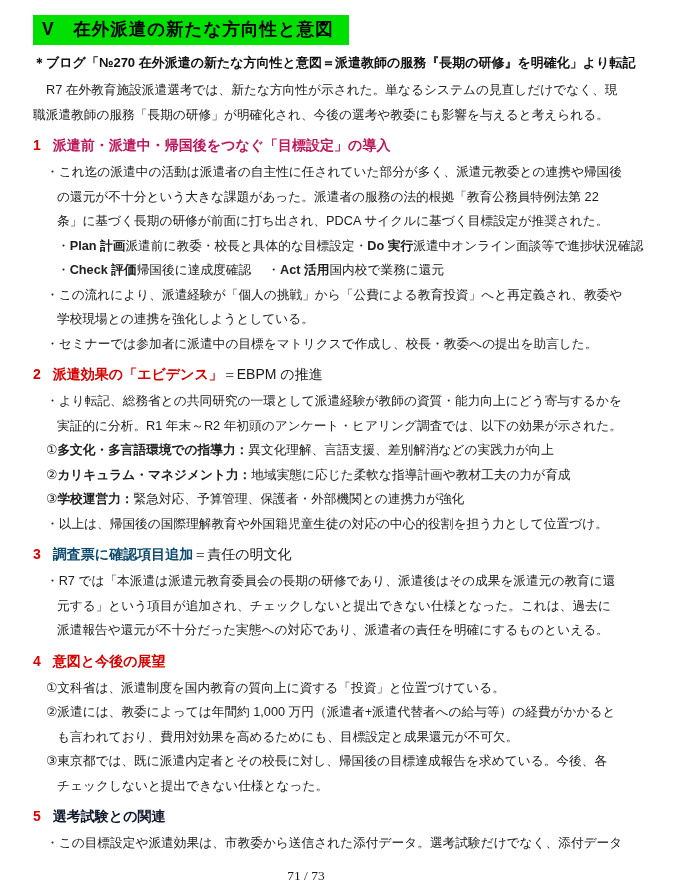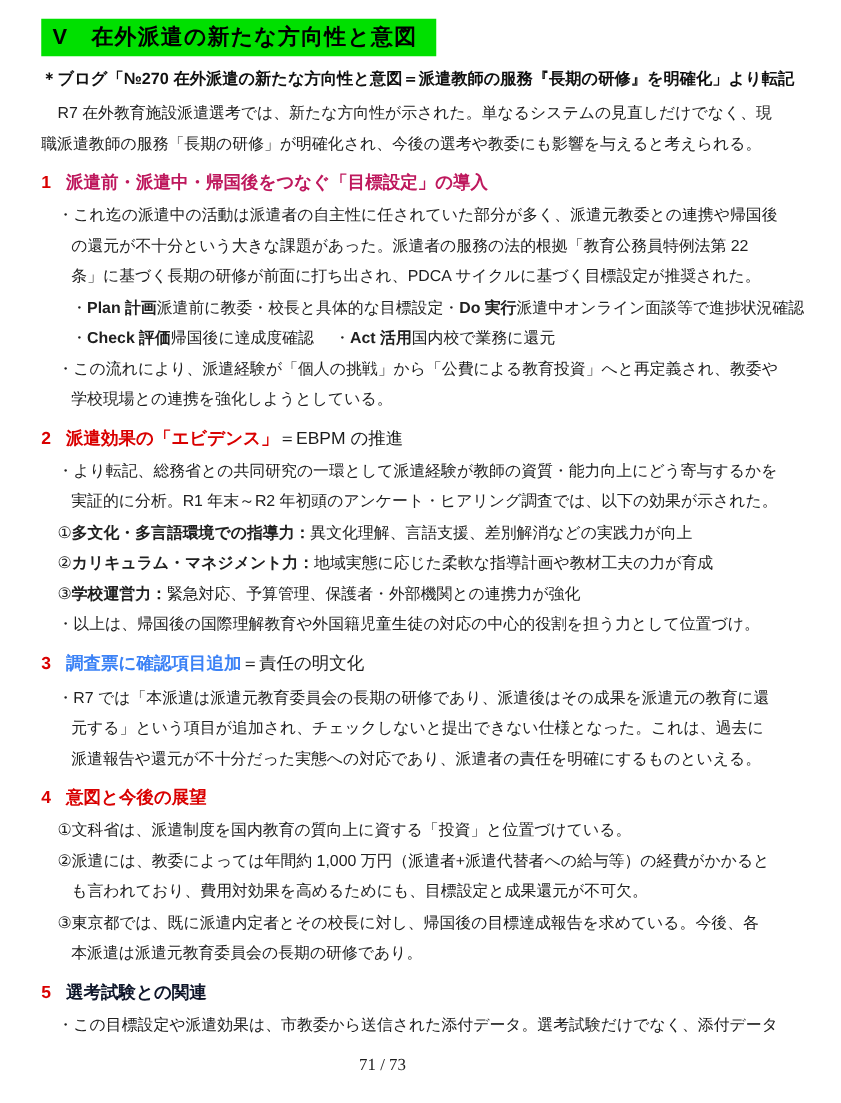--- a/index.html
+++ b/index.html
@@ -84,43 +84,44 @@
   <div id="sections">
       <div>
         <div class="sec-h"><span class="sec-num" style="color: rgb(217, 0, 0);">1</span><span style="color: #be185d;">派遣前・派遣中・帰国後をつなぐ「目標設定」の導入</span></div>
         <div class="line ind1"><span class="seg-r">・これ迄の派遣中の活動は派遣者の自主性に任されていた部分が多く、派遣元教委との連携や帰国後</span></div>
         <div class="line ind2"><span class="seg-r">の還元が不十分という大きな課題があった。派遣者の服務の法的根拠「教育公務員特例法第 22</span></div>
         <div class="line ind2"><span class="seg-r">条」に基づく長期の研修が前面に打ち出され、PDCA サイクルに基づく目標設定が推奨された。</span></div>
         <div class="line ind2"><span class="seg-r">・</span><span class="seg-b">Plan 計画</span><span class="seg-r">派遣前に教委・校長と具体的な目標設定・</span><span class="seg-b">Do 実行</span><span class="seg-r">派遣中オンライン面談等で進捗状況確認</span></div>
         <div class="line ind2"><span class="seg-r">・</span><span class="seg-b">Check 評価</span><span class="seg-r">帰国後に達成度確認　 ・</span><span class="seg-b">Act 活用</span><span class="seg-r">国内校で業務に還元</span></div>
         <div class="line ind1"><span class="seg-r">・この流れにより、派遣経験が「個人の挑戦」から「公費による教育投資」へと再定義され、教委や</span></div>
         <div class="line ind2"><span class="seg-r">学校現場との連携を強化しようとしている。</span></div>
+        <div class="line ind1"><span class="seg-r">・セミナーでは参加者に派遣中の目標をマトリクスで作成し、校長・教委への提出を助言した。</span></div>
       </div>
       <div>
         <div class="sec-h"><span class="sec-num" style="color: rgb(217, 0, 0);">2</span><span style="color: rgb(217, 0, 0);">派遣効果の「エビデンス」</span><span class="sec-suffix">＝EBPM の推進</span></div>
         <div class="line ind1"><span class="seg-r">・より転記、総務省との共同研究の一環として派遣経験が教師の資質・能力向上にどう寄与するかを</span></div>
         <div class="line ind2"><span class="seg-r">実証的に分析。R1 年末～R2 年初頭のアンケート・ヒアリング調査では、以下の効果が示された。</span></div>
         <div class="line ind1"><span class="seg-r">①</span><span class="seg-b">多文化・多言語環境での指導力：</span><span class="seg-r">異文化理解、言語支援、差別解消などの実践力が向上</span></div>
         <div class="line ind1"><span class="seg-r">②</span><span class="seg-b">カリキュラム・マネジメント力：</span><span class="seg-r">地域実態に応じた柔軟な指導計画や教材工夫の力が育成</span></div>
         <div class="line ind1"><span class="seg-r">③</span><span class="seg-b">学校運営力：</span><span class="seg-r">緊急対応、予算管理、保護者・外部機関との連携力が強化</span></div>
         <div class="line ind1"><span class="seg-r">・以上は、帰国後の国際理解教育や外国籍児童生徒の対応の中心的役割を担う力として位置づけ。</span></div>
       </div>
       <div>
-        <div class="sec-h"><span class="sec-num" style="color: rgb(217, 0, 0);">3</span><span style="color: #3b82f6; font-family: Liberation Serif, serif;">調査票に確認項目追加</span><span class="sec-suffix">＝責任の明文化</span></div>
+        <div class="sec-h"><span class="sec-num" style="color: rgb(217, 0, 0);">3</span><span style="color: #0c4a6e; font-family: Liberation Serif, serif;">調査票に確認項目追加</span><span class="sec-suffix">＝責任の明文化</span></div>
         <div class="line ind1"><span class="seg-r">・R7 では「本派遣は派遣元教育委員会の長期の研修であり、派遣後はその成果を派遣元の教育に還</span></div>
         <div class="line ind2"><span class="seg-r">元する」という項目が追加され、チェックしないと提出できない仕様となった。これは、過去に</span></div>
         <div class="line ind2"><span class="seg-r">派遣報告や還元が不十分だった実態への対応であり、派遣者の責任を明確にするものといえる。</span></div>
       </div>
       <div>
         <div class="sec-h"><span class="sec-num" style="color: rgb(217, 0, 0);">4</span><span style="color: rgb(217, 0, 0);">意図と今後の展望</span></div>
         <div class="line ind1"><span class="seg-r">①文科省は、派遣制度を国内教育の質向上に資する「投資」と位置づけている。</span></div>
         <div class="line ind1"><span class="seg-r">②派遣には、教委によっては年間約 1,000 万円（派遣者+派遣代替者への給与等）の経費がかかると</span></div>
         <div class="line ind2"><span class="seg-r">も言われており、費用対効果を高めるためにも、目標設定と成果還元が不可欠。</span></div>
         <div class="line ind1"><span class="seg-r">③東京都では、既に派遣内定者とその校長に対し、帰国後の目標達成報告を求めている。今後、各</span></div>
-        <div class="line ind2"><span class="seg-r">本派遣は派遣元教育委員会の長期の研修であり。</span></div>
+        <div class="line ind2"><span class="seg-r">チェックしないと提出できない仕様となった。</span></div>
       </div>
       <div>
         <div class="sec-h"><span class="sec-num" style="color: rgb(217, 0, 0);">5</span><span style="color: #0f172a;">選考試験との関連</span></div>
         <div class="line ind1"><span class="seg-r">・この目標設定や派遣効果は、市教委から送信された添付データ。選考試験だけでなく、添付データ</span></div>
       </div>
     </div>
   <div class="footer">71 / 73</div>
 </div>
 
 </body></html>

